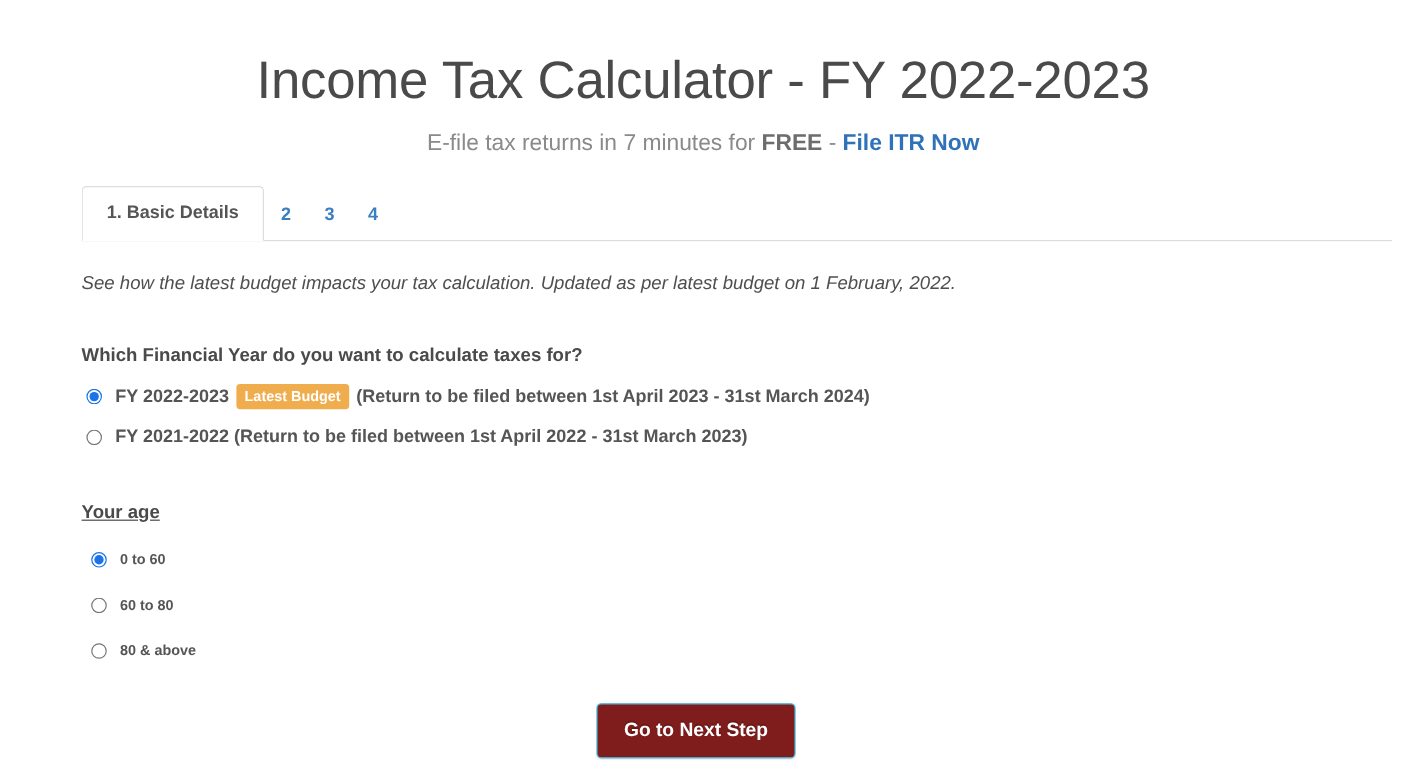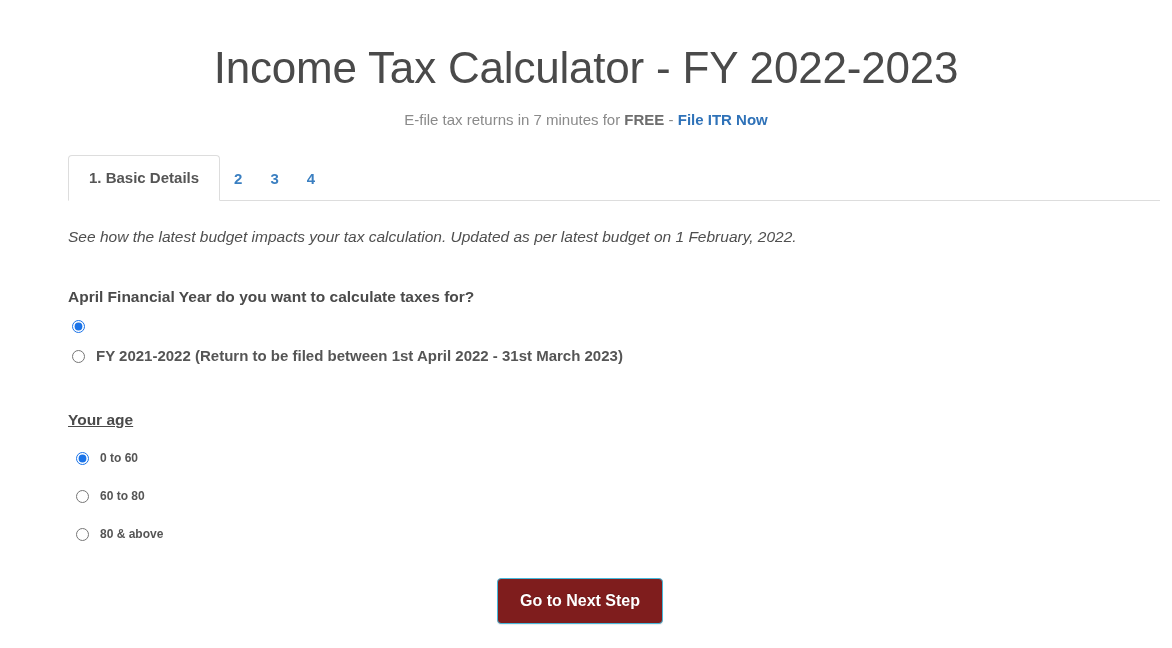--- a/index.html
+++ b/index.html
@@ -24,21 +24,21 @@
     text-align: center;
     font-size: 44px;
     line-height: 52px;
     font-weight: 400;
     color: #4a4a4a;
     letter-spacing: -0.2px;
   }
   .subtitle {
     text-align: center;
     margin-top: 14px;
-    font-size: 15px;
+    font-size: 19px;
     line-height: 20px;
     color: #8a8a8a;
     font-weight: 400;
   }
   .subtitle .strong {
     font-weight: bold;
     color: #6d6d6d;
   }
   .subtitle .dash {
     color: #8a8a8a;
@@ -209,24 +209,25 @@
     <div class="tab num">2</div>
     <div class="tab num">3</div>
     <div class="tab num">4</div>
   </div>
 </div>
 
 <div class="content">
 
   <div class="budget-note">See how the latest budget impacts your tax calculation. Updated as per latest budget on 1 February, 2022.</div>
 
-  <div class="section-heading">April Financial Year do you want to calculate taxes for?</div>
+  <div class="section-heading">Which Financial Year do you want to calculate taxes for?</div>
 
   <div class="radio-row fy">
     <input type="radio" name="fy" checked="" style="">
+    <span class="radio-label"><span>FY 2022-2023</span><span class="badge">Latest Budget</span><span>(Return to be filed between 1st April 2023 - 31st March 2024)</span></span>
   </div>
 
   <div class="radio-row fy">
     <input type="radio" name="fy" style="">
     <span class="radio-label"><span>FY 2021-2022</span>&nbsp;<span>(Return to be filed between 1st April 2022 - 31st March 2023)</span></span>
   </div>
 
   <div class="section-heading age">Your age</div>
 
   <div class="radio-row age-row">

